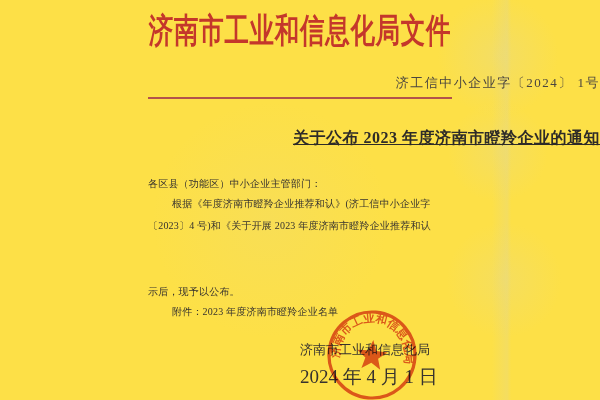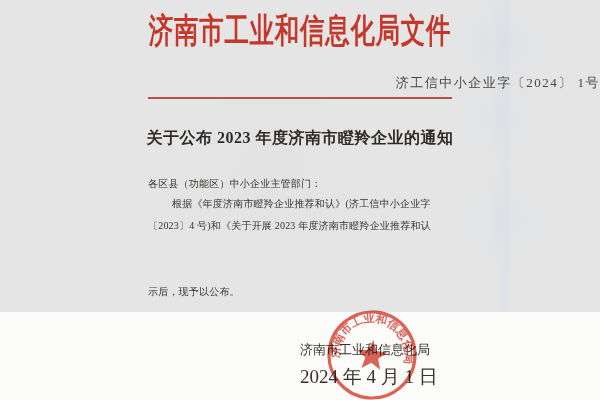--- a/index.html
+++ b/index.html
@@ -4,22 +4,22 @@
 <style>
   html, body {
     margin: 0; padding: 0;
     width: 600px; height: 400px;
     overflow: hidden;
     background: #fbfbfa;
     font-family: "Liberation Serif", "DejaVu Serif", serif;
   }
   .page {
     position: relative;
-    width: 600px; height: 312px;
-    background: #e5e5e5;
+    width: 600px; height: 400px;
+    background: #fde047;
   }
   
   .scan-texture {
     position: absolute; inset: 0;
     pointer-events: none;
     background:
       linear-gradient(to right, rgba(255,255,255,0) 82%, rgba(196,206,228,0.16) 84.5%, rgba(255,255,255,0) 85.2%),
       radial-gradient(circle at 83% 14%, rgba(200,210,232,0.18), rgba(255,255,255,0) 10%),
       radial-gradient(circle at 83% 38%, rgba(200,210,232,0.15), rgba(255,255,255,0) 9%),
       radial-gradient(circle at 84% 70%, rgba(200,210,232,0.14), rgba(255,255,255,0) 10%),
@@ -47,26 +47,27 @@
     letter-spacing: 1.5px;
     white-space: nowrap;
   }
   .red-rule {
     position: absolute; left: 148px; top: 97px;
     width: 304px; height: 2px;
     background: #b2524b;
   }
   .doc-title {
     position: absolute; left: 0; right: 0; top: 128px;
-    text-align: center;
+    text-align: right;
     font-size: 16px;
     font-weight: bold;
     color: #2e2b28;
     letter-spacing: 0.5px;
     white-space: nowrap;
+    text-decoration: underline;
   }
   .body-line {
     position: absolute; left: 148px;
     width: 312px;
     font-size: 10px;
     color: #36322e;
     white-space: nowrap;
     letter-spacing: 0.2px;
   }
   .indent { padding-left: 24px; }
@@ -120,20 +121,21 @@
   <div class="red-rule"></div>
 
   <div class="doc-title">关于公布 2023 年度济南市瞪羚企业的通知</div>
 
   <div class="body-line" style="top:177px">各区县（功能区）中小企业主管部门：</div>
 
   <div class="body-line indent" style="top:197px">根据《年度济南市瞪羚企业推荐和认》(济工信中小企业字</div>
   <div class="body-line" style="top:219px">〔2023〕4 号)和《关于开展 2023 年度济南市瞪羚企业推荐和认</div>
   <div class="body-line" style="top:285px">示后，现予以公布。</div>
 
+  <div class="body-line indent" style="top:305px">附件：2023 年度济南市瞪羚企业名单</div>
 
   <div class="signature">济南市工业和信息化局</div>
   <div class="issue-date">2024 年 4 月 1 日</div>
 
   <div class="seal">
     <svg viewBox="0 0 94 94" xmlns="http://www.w3.org/2000/svg">
       <circle cx="47" cy="47" r="43" fill="none" stroke="#d84d3f" stroke-width="3.2"></circle>
       <polygon points="47,32 50.9,42.6 62.2,43.1 53.4,50.1 56.4,60.9 47,54.7 37.6,60.9 40.6,50.1 31.8,43.1 43.1,42.6" fill="#d84d3f"></polygon>
       <path id="sealArc" d="M16,58.3 A33,33 0 1 1 78,58.3" fill="none"></path>
       <text class="arc-text">

